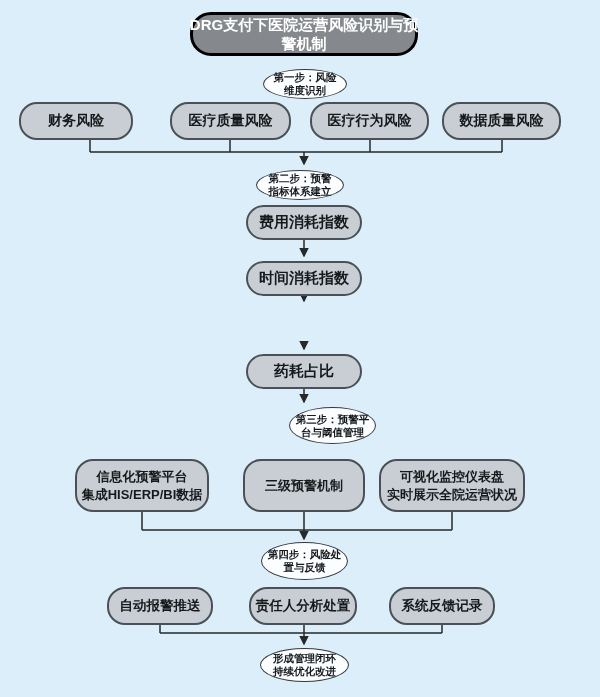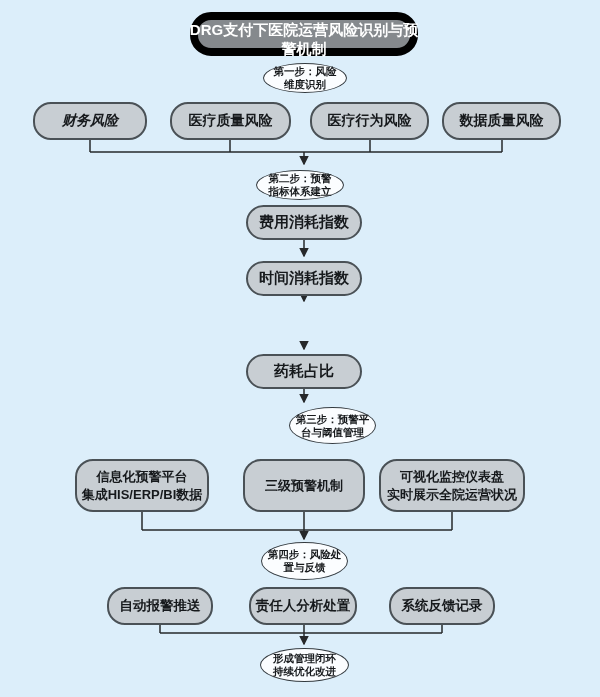--- a/index.html
+++ b/index.html
@@ -19,34 +19,34 @@
     position:absolute;box-sizing:border-box;
     background:#fbfdff;border:1.5px solid #343b40;border-radius:50%;
     display:flex;flex-direction:column;align-items:center;justify-content:center;
     text-align:center;font-weight:bold;color:#16191c;
     font-size:10.5px;line-height:13px;
   }
   .ellipse span{white-space:nowrap;display:block;}
   
   .title-node{
     position:absolute;left:190px;top:12px;width:228px;height:44px;box-sizing:border-box;
-    background:#85898d;border:8px solid #000000;border-radius:21px;
-    display:flex;flex-direction:column;align-items:center;justify-content:flex-start;
+    background:#85898d;border:3px solid #000000;border-radius:21px;
+    display:flex;flex-direction:column;align-items:center;justify-content:flex-end;
     text-align:center;color:#ffffff;font-weight:bold;font-size:15px;line-height:19px;
   }
   .title-node span{white-space:nowrap;display:block;}
   
-  .el-step1{left:263px;top:63px;width:84px;height:30px;justify-content:center;}
+  .el-step1{left:263px;top:69px;width:84px;height:30px;justify-content:center;}
   .el-step2{left:256px;top:170px;width:88px;height:30px;}
   .el-step3{left:261px;top:407px;width:87px;height:37px;margin-left:28px;}
   .el-step4{left:261px;top:542px;width:87px;height:38px;}
   .el-final{left:260px;top:648px;width:89px;height:34px;}
   
   .row1{top:102px;height:38px;font-size:14px;}
-  .risk-1{left:33px;width:114px;font-style:italic;}
+  .risk-1{left:19px;width:114px;}
   .risk-2{left:170px;width:121px;}
   .risk-3{left:310px;width:119px;}
   .risk-4{left:442px;width:119px;}
   
   .mid{left:246px;width:116px;height:35px;font-size:15px;}
   .ind-1{top:205px;}
   .ind-2{top:261px;}
   .ind-3{top:306px;}
   .ind-4{top:354px;}
   

